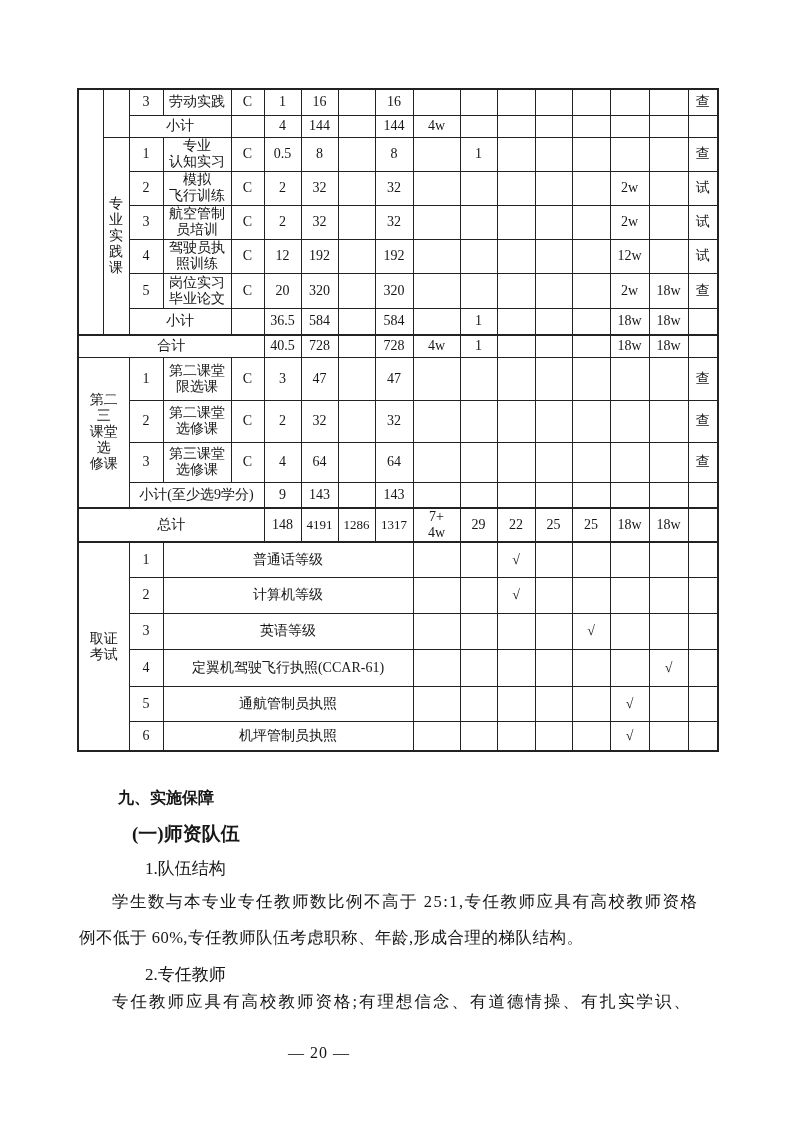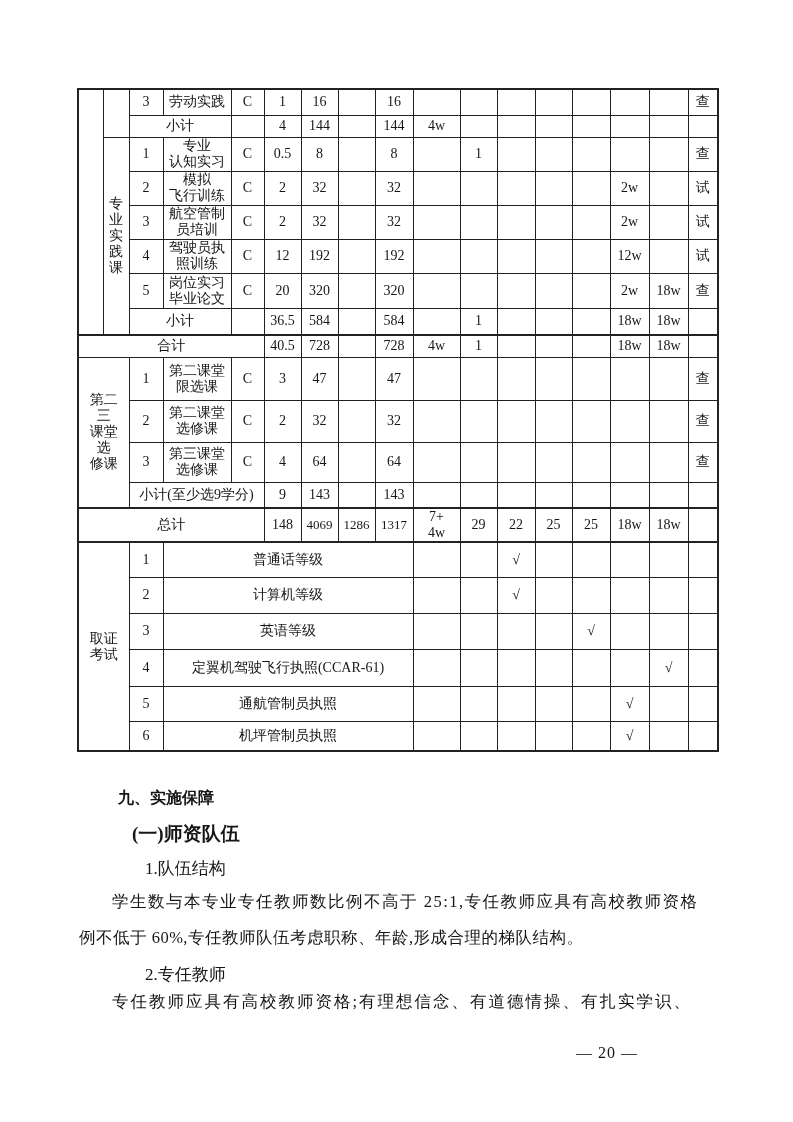--- a/index.html
+++ b/index.html
@@ -30,21 +30,21 @@
 
   .h1 { position:absolute; left:118px; top:788px; font-size:16px; font-weight:bold; white-space:nowrap; }
   .h2 { position:absolute; left:132px; top:821px; font-size:19px; font-weight:bold; white-space:nowrap; }
   .it { position:absolute; font-size:17px; white-space:nowrap; }
   .it1 { left:145px; top:857px; }
   .it2 { left:145px; top:963px; }
   .para { position:absolute; font-size:16.5px; white-space:nowrap; }
   .p1a { left:112px; top:891px; letter-spacing:1.5px; }
   .p1b { left:79px;  top:927px; letter-spacing:0.5px; }
   .p2  { left:112px; top:991px; letter-spacing:2px; }
-  .pageno { position:absolute; left:0; top:1044px; width:638px; text-align:right; font-size:16px; letter-spacing:1px; }
+  .pageno { position:absolute; left:0; top:1044px; width:638px; text-align:center; font-size:16px; letter-spacing:1px; }
 </style>
 </head>
 <body>
 
 <div class="page">
 
   <table class="cur">
     <colgroup>
       <col style="width:25px">
         <col style="width:26px">
@@ -310,21 +310,21 @@
           <td></td>
           <td></td>
           <td></td>
           <td></td>
           <td></td>
     </tr>
 
     <tr class="sect" style="height:34px">
       <td colspan="5" class="lbl">总计</td>
       <td>148</td>
-      <td style="font-size:13px">4069</td>
+      <td style="font-size:13px">4191</td>
       <td style="font-size:13px">1286</td>
       <td style="font-size:13px">1317</td>
       <td>7+
 4w</td>
       <td>29</td>
       <td>22</td>
       <td>25</td>
       <td>25</td>
       <td>18w</td>
       <td>18w</td>

